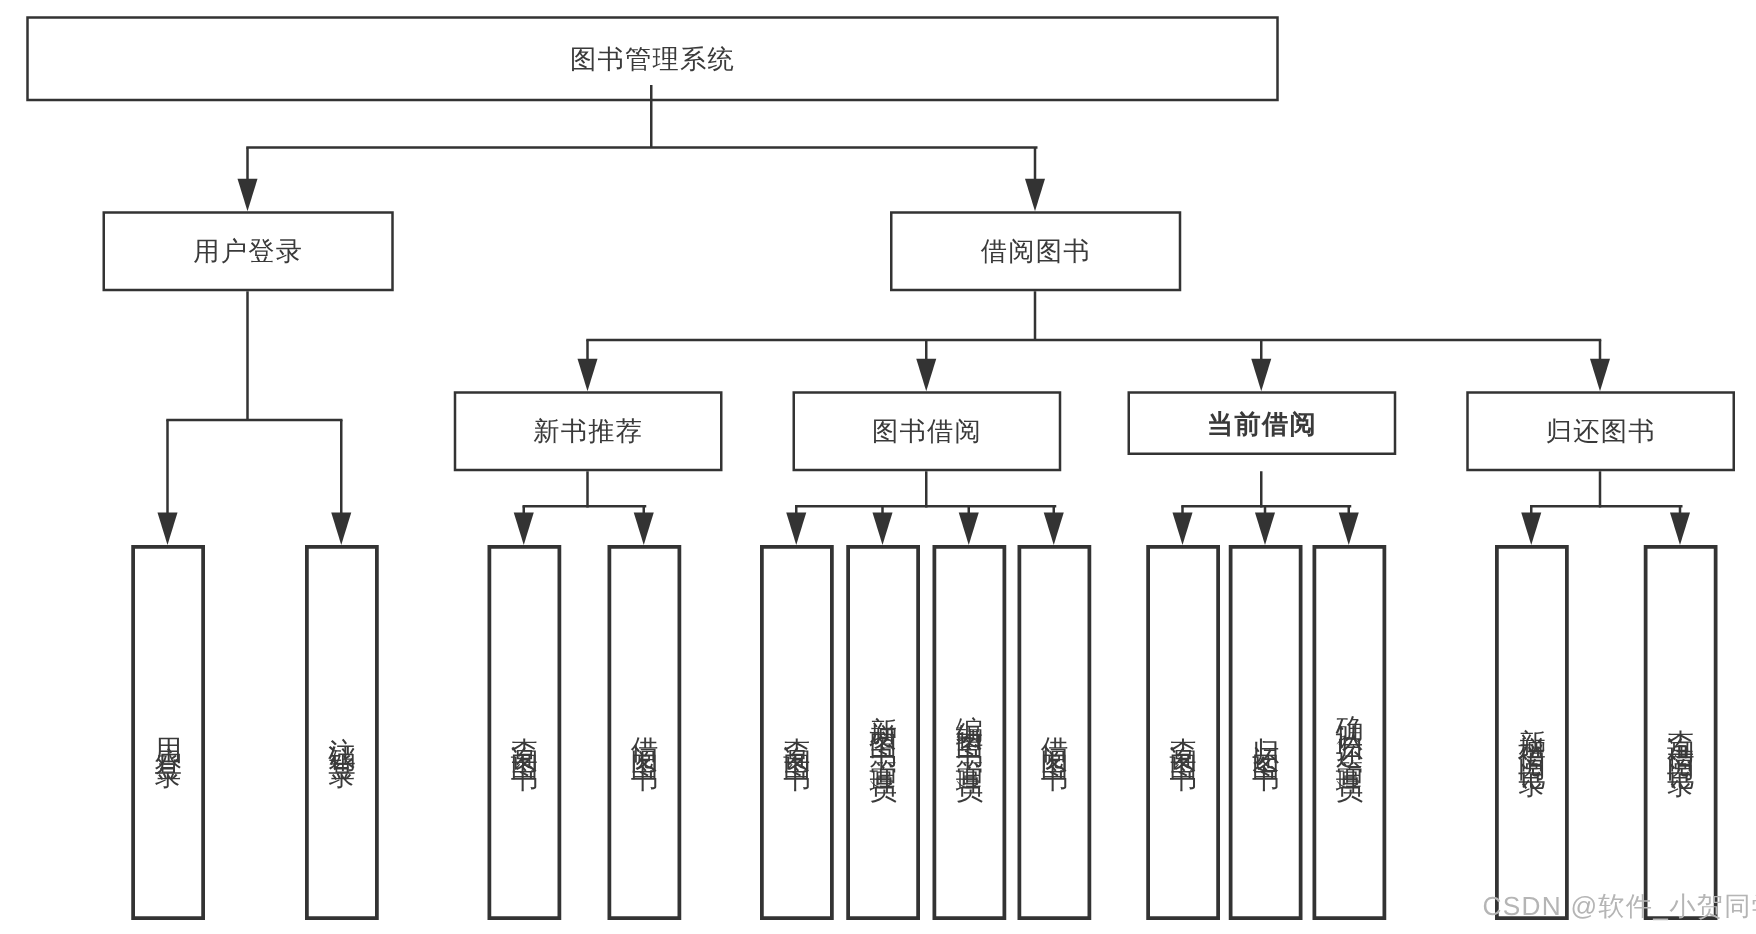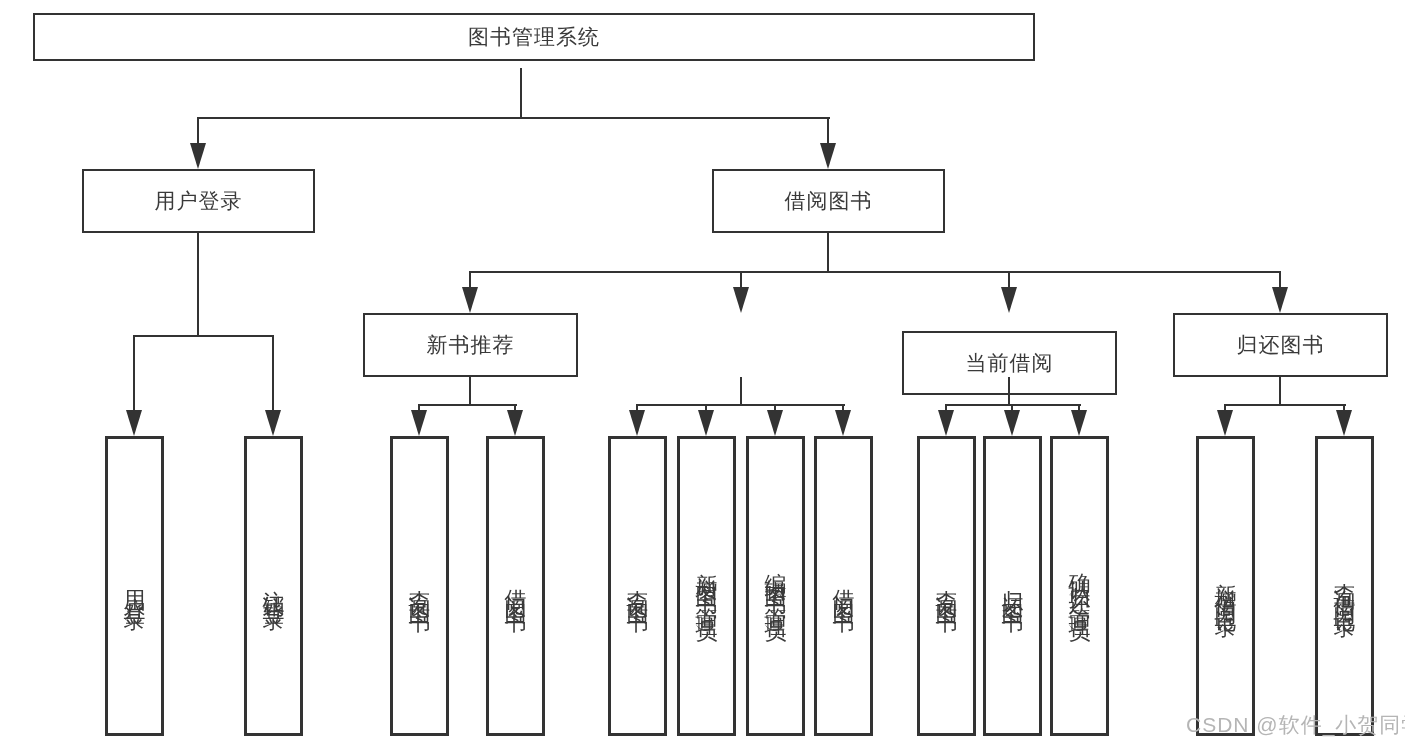--- a/index.html
+++ b/index.html
@@ -28,30 +28,31 @@
   .watermark{
     position:absolute;left:1186px;top:711px;
     font-size:21px;letter-spacing:1px;color:#b5b5b5;white-space:nowrap;
   }
 </style>
 </head>
 <body>
 
 <div id="stage">
 
-  <div class="box" style="left:33px;top:13px;width:1002px;height:48px;text-align:center;">图书管理系统</div>
+  <div class="box" style="left:21px;top:13px;width:1002px;height:68px;text-align:center;">图书管理系统</div>
 
   <div class="box" style="left:82px;top:169px;width:233px;height:64px;">用户登录</div>
 
   <div class="box" style="left:712px;top:169px;width:233px;height:64px;">借阅图书</div>
 
   <div class="box" style="left:363px;top:313px;width:215px;height:64px;text-align:right;">新书推荐</div>
 
+  <div class="box" style="left:634px;top:313px;width:215px;height:64px;">图书借阅</div>
 
-  <div class="box" style="left:902px;top:331px;width:215px;height:64px;">当前借阅</div>
+  <div class="box" style="left:902px;top:313px;width:215px;height:51px;font-weight:bold;">当前借阅</div>
 
   <div class="box" style="left:1173px;top:313px;width:215px;height:64px;">归还图书</div>
 
   <div class="box leaf" style="left:105px;top:436px;width:59px;height:300px;">用户登录</div>
 
   <div class="box leaf" style="left:244px;top:436px;width:59px;height:300px;">注销登录</div>
 
   <div class="box leaf" style="left:390px;top:436px;width:59px;height:300px;">查询图书</div>
 
   <div class="box leaf" style="left:486px;top:436px;width:59px;height:300px;">借阅图书</div>

